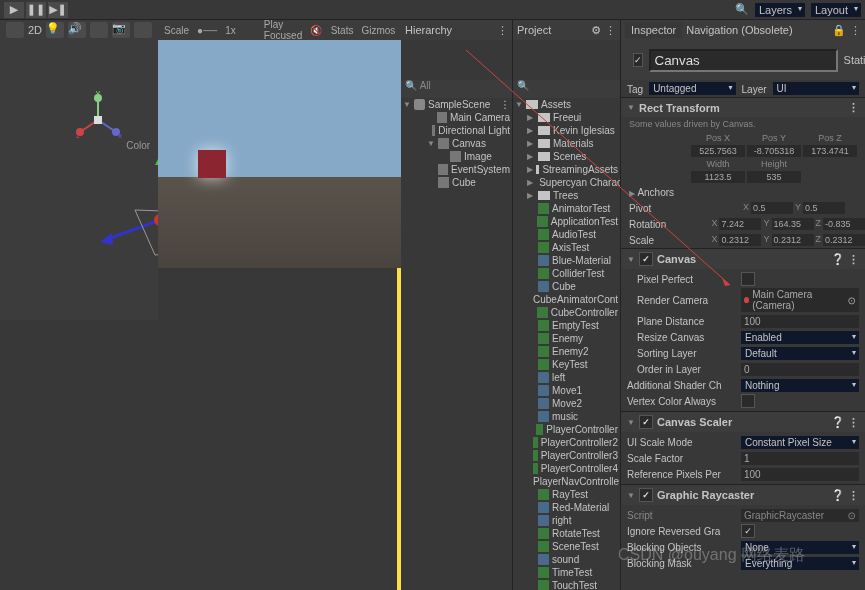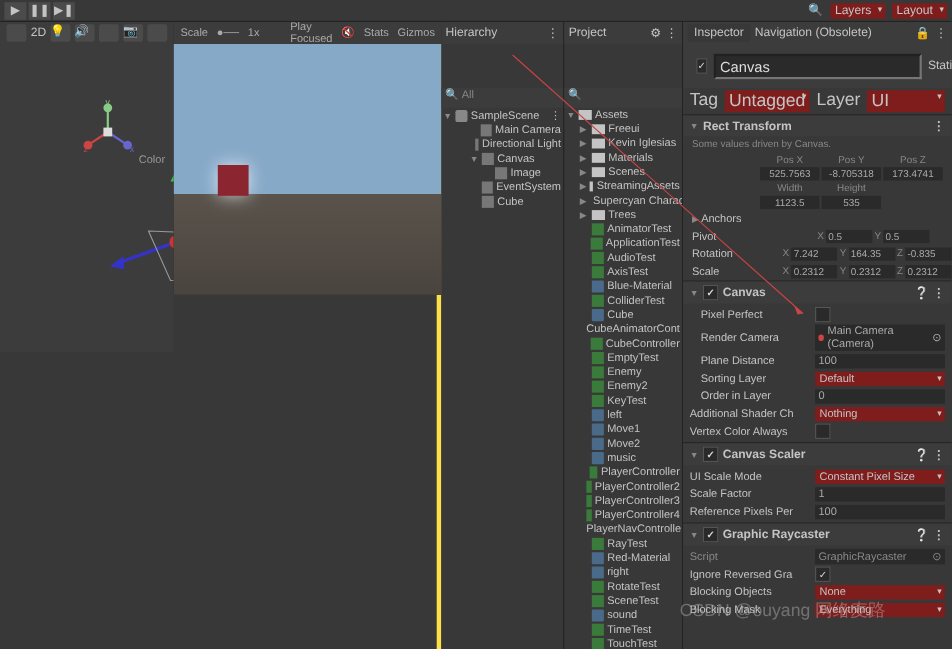--- a/index.html
+++ b/index.html
@@ -35,22 +35,22 @@
 .ico-folder { background: #c4c4c4; width: 12px; height: 9px; }
 .ico-asset { background: #4a6a8a; border-radius: 1px; }
 .ico-cs { background: #3a7a3a; }
 .indent1 { padding-left: 14px; }
 .indent2 { padding-left: 26px; }
 .indent3 { padding-left: 38px; }
 .insp-header { padding: 6px; display: flex; align-items: center; gap: 6px; background: #3c3c3c; }
 .insp-icon { width: 28px; height: 28px; background: #555; border-radius: 3px; }
 .insp-name { flex: 1; background: #2a2a2a; padding: 2px 4px; color: #ddd; }
 .checkbox { width: 14px; height: 14px; background: #2a2a2a; border: 1px solid #555; display: flex; align-items: center; justify-content: center; font-size: 9px; color: #ddd; }
-.tag-row { display: flex; gap: 6px; padding: 2px 6px; font-size: 16px; align-items: flex-start; }
-.dropdown { background: #7f1d1d; padding: 1px 4px; flex: 1; color: #c4c4c4; position: relative; }
+.tag-row { display: flex; gap: 6px; padding: 2px 6px; font-size: 10px; align-items: flex-end; }
+.dropdown { background: #0f172a; padding: 1px 4px; flex: 1; color: #c4c4c4; position: relative; }
 .dropdown::after { content: '▾'; position: absolute; right: 3px; font-size: 8px; }
 .component { border-top: 1px solid #222; }
 .comp-header { display: flex; align-items: center; gap: 4px; padding: 3px 6px; background: #3c3c3c; font-size: 11px; font-weight: bold; }
 .comp-body { padding: 2px 6px; }
 .prop-row { display: flex; align-items: center; padding: 1px 0; font-size: 10px; gap: 4px; min-height: 16px; }
 .prop-label { width: 110px; color: #c4c4c4; }
 .prop-val { flex: 1; background: #2a2a2a; padding: 1px 3px; color: #aaa; }
 .xyz-group { display: flex; gap: 2px; flex: 1; }
 .xyz-label { color: #888; font-size: 9px; }
 .xyz-val { background: #2a2a2a; padding: 1px 2px; color: #aaa; width: 42px; font-size: 9px; }
@@ -494,20 +494,24 @@
               <span class="red-dot"></span>
               <span>Main Camera (Camera)</span>
               <span style="margin-left:auto">⊙</span>
             </span>
           </div>
         <div class="prop-row">
             <span class="prop-label" style="padding-left:10px">Plane Distance</span>
             <span class="prop-val">100</span>
           </div>
         <div class="prop-row">
+            <span class="prop-label" style="padding-left:10px">Resize Canvas</span>
+            <span class="dropdown">Enabled</span>
+          </div>
+        <div class="prop-row">
             <span class="prop-label" style="padding-left:10px">Sorting Layer</span>
             <span class="dropdown">Default</span>
           </div>
         <div class="prop-row">
             <span class="prop-label" style="padding-left:10px">Order in Layer</span>
             <span class="prop-val">0</span>
           </div>
         <div class="prop-row">
             <span class="prop-label">Additional Shader Ch</span>
             <span class="dropdown">Nothing</span>

